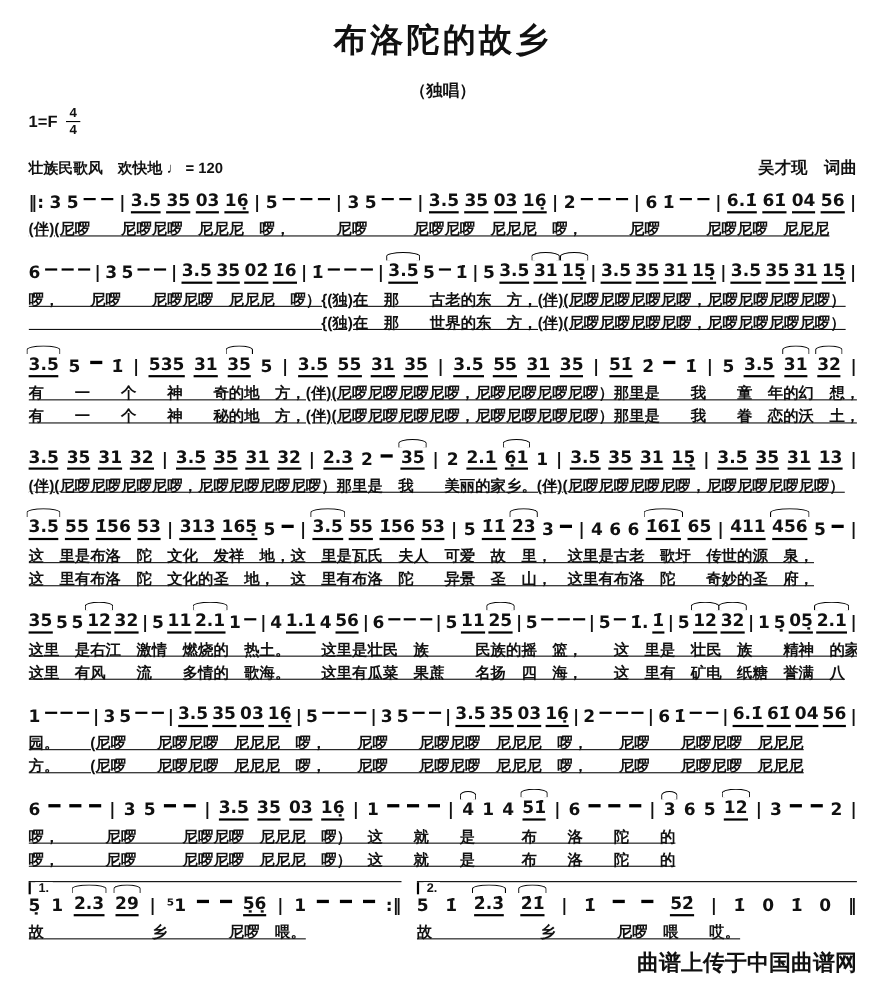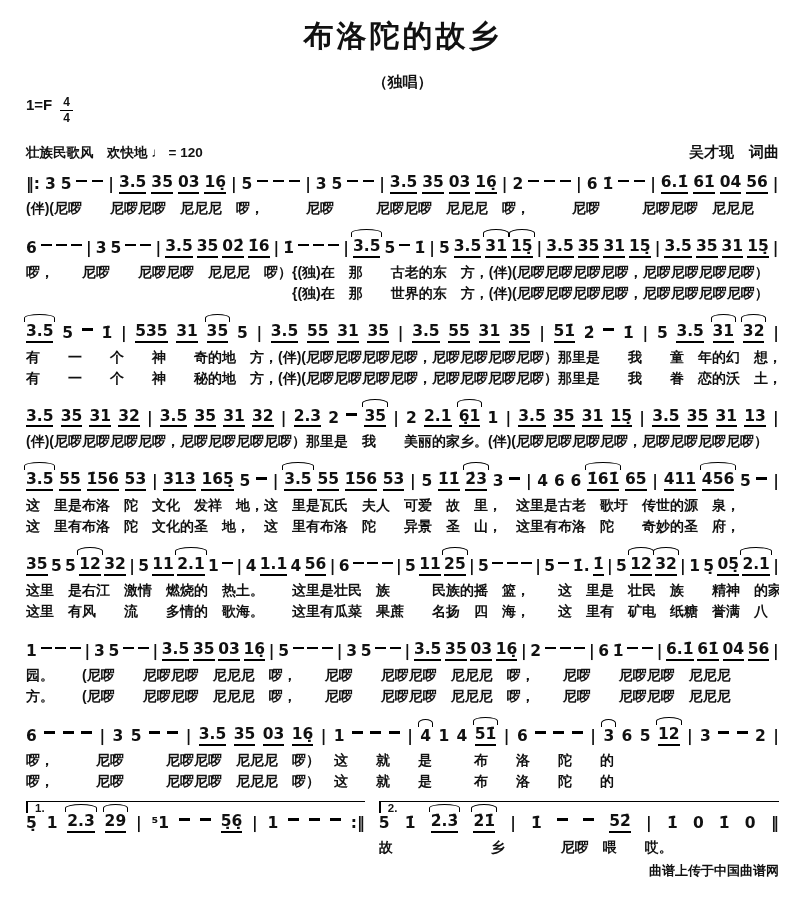--- a/index.html
+++ b/index.html
@@ -2,47 +2,47 @@
 <html><head>
 <meta charset="utf-8">
 <style>
   html,body{margin:0;padding:0;background:#fff;}
   body{width:809px;height:908px;overflow:hidden;color:#111;
        font-family:"Liberation Sans",sans-serif;box-sizing:border-box;
        padding:6px 30px 6px 26px;}
   .title{text-align:center;font-size:30px;font-weight:bold;letter-spacing:3px;margin:10px 0 16px;}
   .subtitle{text-align:center;font-size:15px;font-weight:bold;margin-bottom:4px;}
   .meta{display:flex;justify-content:space-between;align-items:flex-end;margin-bottom:2px;}
-  .keyrow{font-size:15px;font-weight:bold;display:flex;align-items:flex-start;gap:8px;}
+  .keyrow{font-size:15px;font-weight:bold;display:flex;align-items:center;gap:8px;}
   .frac{display:inline-flex;flex-direction:column;align-items:center;font-size:12px;line-height:1.05;font-weight:bold;}
   .frac .top{border-bottom:1.6px solid #000;padding:0 3px 1px;}
   .frac .bot{padding-top:1px;}
   .temporow{font-size:13.5px;font-weight:bold;margin-top:20px;}
   .composer{font-size:15px;font-weight:bold;}
   
   .system{margin-bottom:9px;}
   .nrow{display:flex;justify-content:space-between;align-items:flex-end;
         font-weight:bold;font-size:15.5px;padding:10px 0 4px;
         font-family:"DejaVu Sans",sans-serif;}
   .tok{position:relative;line-height:1.15;min-width:8px;text-align:center;}
   .tok.u{border-bottom:2.2px solid #000;}
   .tok.arc::before{content:"";position:absolute;left:-2px;right:-2px;top:-9px;height:7px;
         border:1.6px solid #000;border-bottom:none;border-radius:100% 100% 0 0;}
   .tok.bar{min-width:4px;font-weight:bold;}
   .tok.dash{width:11px;height:2.6px;background:#000;align-self:center;margin-bottom:6px;border:none;}
-  .lyr{font-weight:bold;font-size:14px;line-height:1.5;white-space:nowrap;overflow:hidden;}
+  .lyr{font-weight:bold;font-size:14px;line-height:1.5;white-space:nowrap;overflow:hidden;text-decoration:underline;}
   
   .final{display:flex;gap:14px;margin-top:4px;}
   .volta{position:relative;border-top:1.8px solid #000;padding-top:1px;}
   .volta::before{content:"";position:absolute;left:0;top:0;width:2px;height:11px;background:#000;}
   .v1{flex:0 0 45%;}
   .v2{flex:1;}
   .vlabel{position:absolute;top:0;left:6px;font-size:11.5px;font-weight:bold;background:#fff;padding:0 3px;}
   .footer{text-align:right;margin-top:4px;}
-  .footer-site{font-size:13px;font-weight:bold;}
+  .footer-site{font-size:20px;font-weight:bold;}
   .footer-url{font-family:"DejaVu Sans Mono",monospace;font-size:11.5px;font-weight:bold;letter-spacing:.5px;}
 </style>
 </head>
 <body>
 
 <div class="title">布洛陀的故乡</div>
 <div class="subtitle">（独唱）</div>
 
 <div class="meta">
   <div>
@@ -427,20 +427,21 @@
         <span class="tok dash"></span>
         <span class="tok dash"></span>
         <span class="tok u">5̣6̣</span>
         <span class="tok bar">|</span>
         <span class="tok">1</span>
         <span class="tok dash"></span>
         <span class="tok dash"></span>
         <span class="tok dash"></span>
         <span class="tok">:‖</span>
       </div>
+      <div class="lyr">故　　　　　　　乡　　　　尼啰　喂。</div>
     </div>
     <div class="volta v2">
       <span class="vlabel">2.</span>
       <div class="nrow">
         <span class="tok">5</span>
         <span class="tok">1̇</span>
         <span class="tok arc u">2̇.3̇</span>
         <span class="tok arc u">2̇1̇</span>
         <span class="tok bar">|</span>
         <span class="tok">1̇</span>

